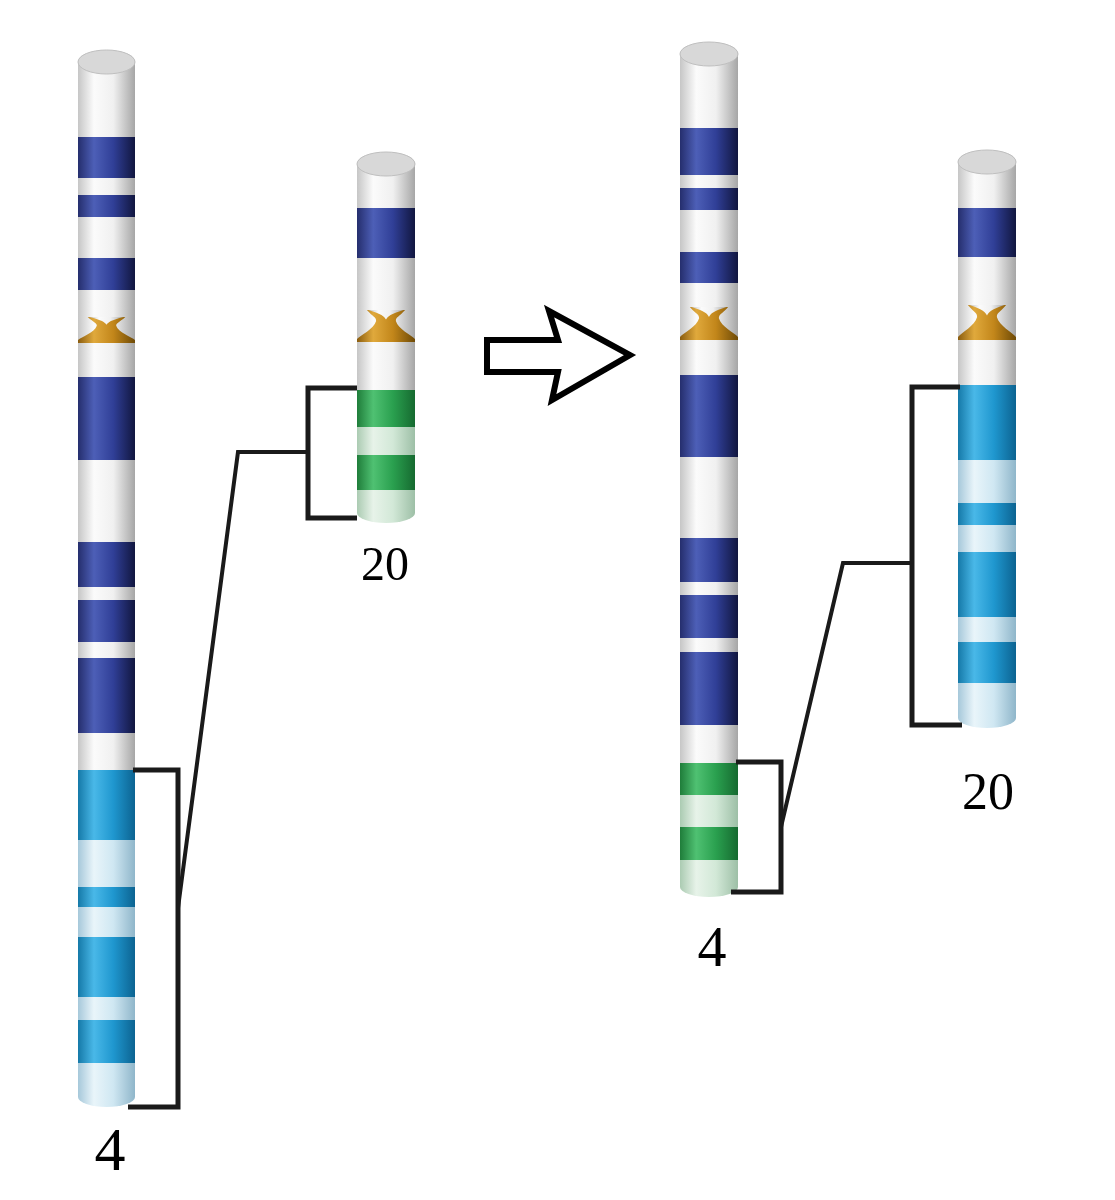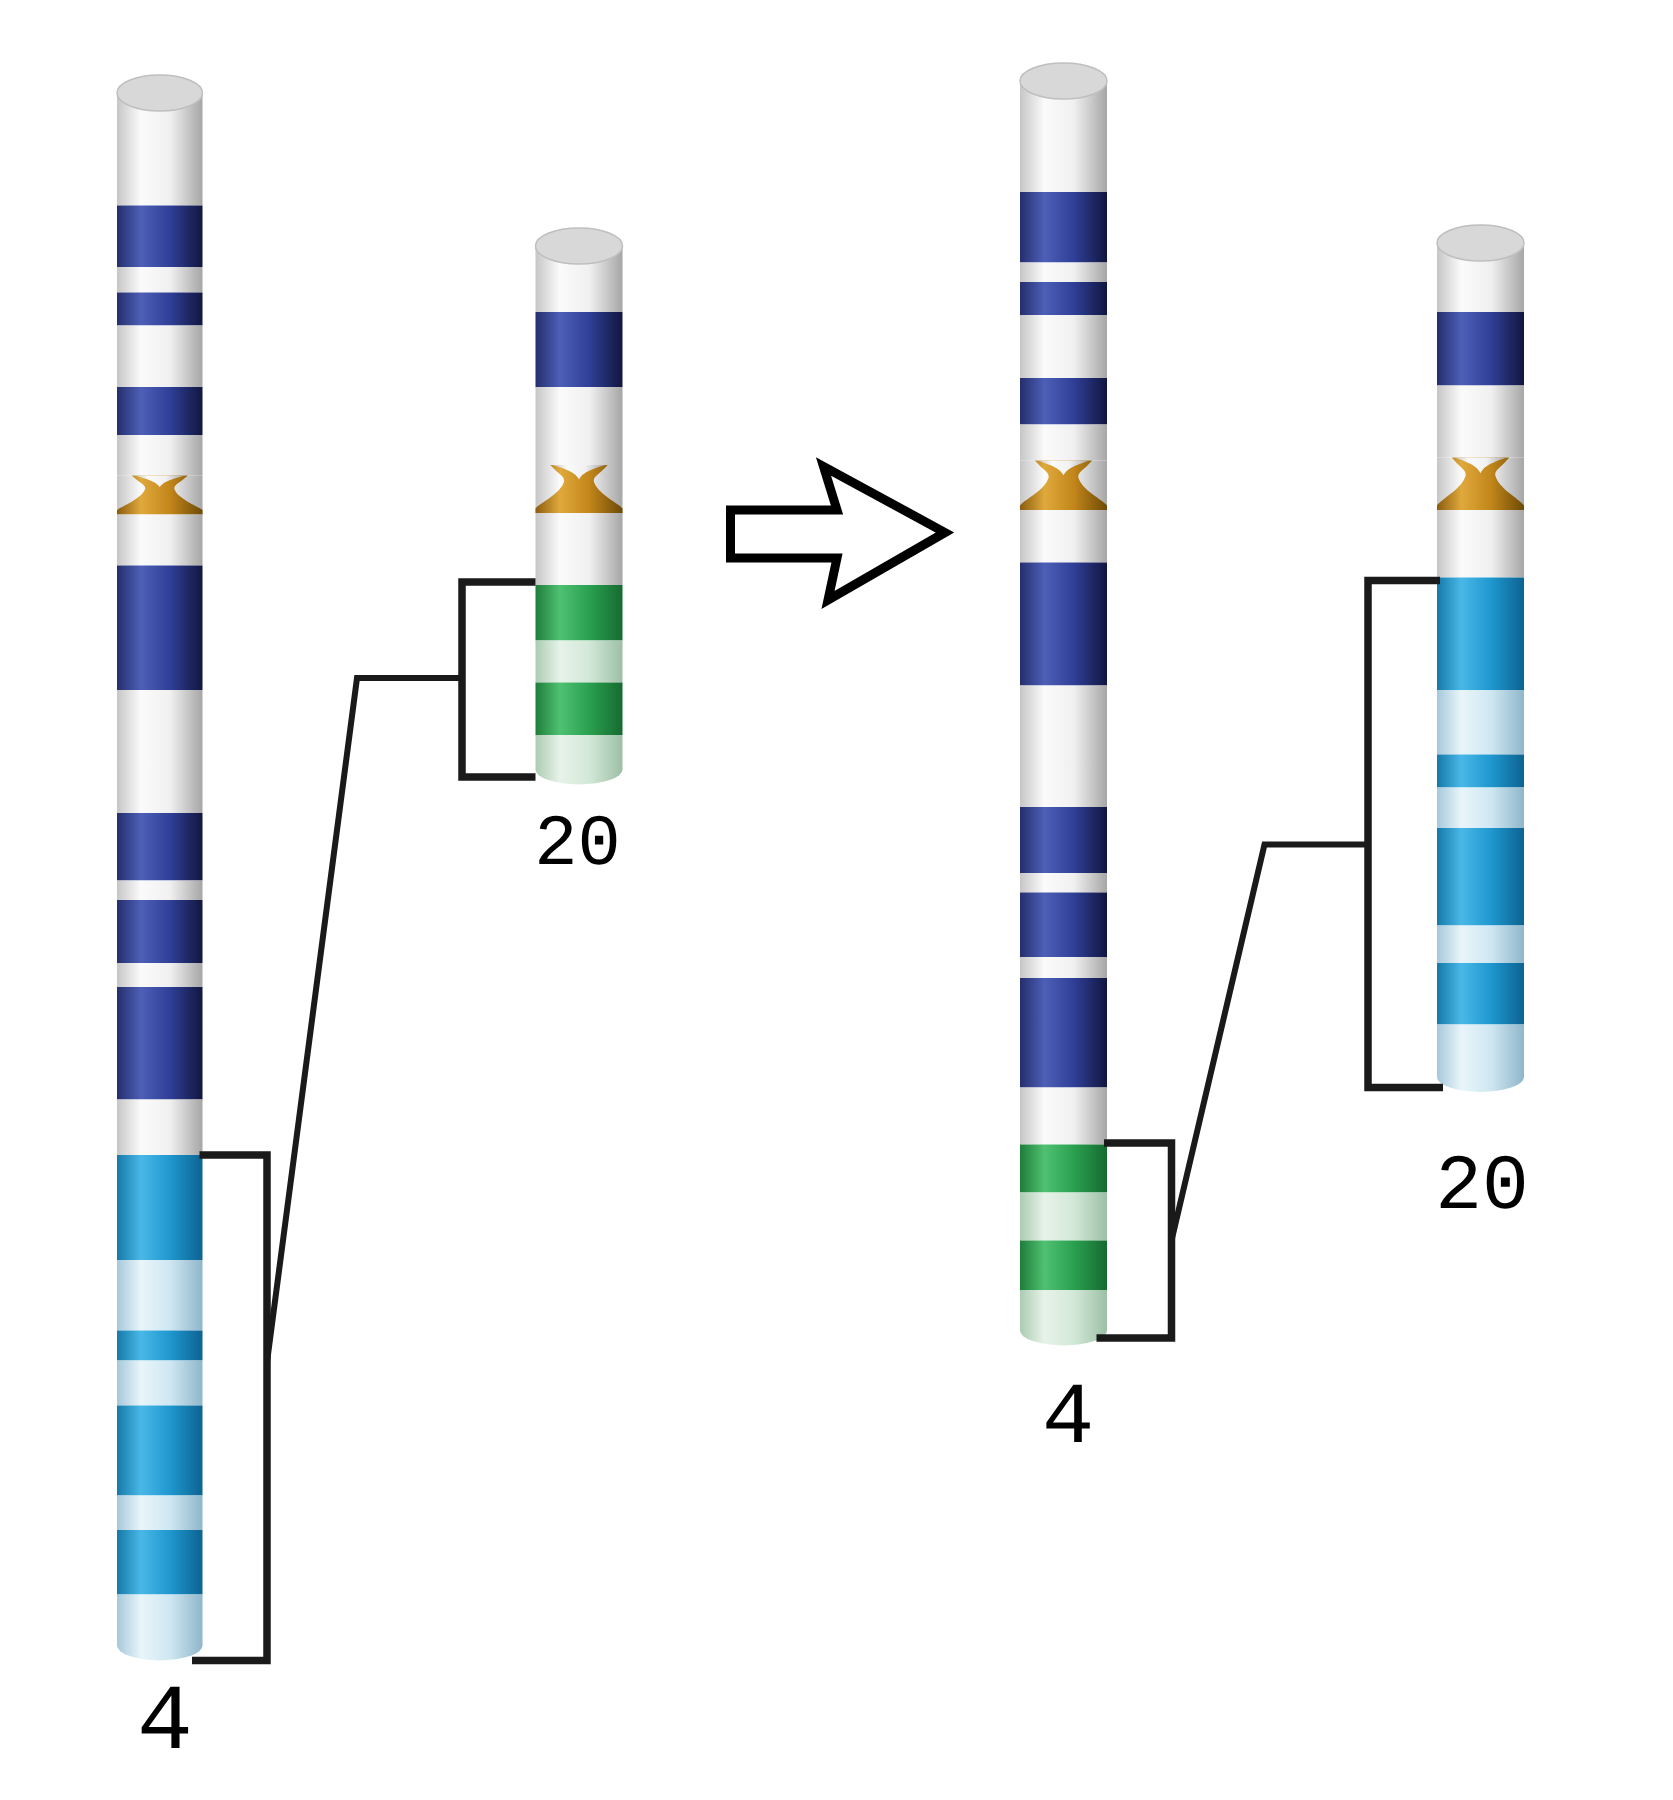--- a/index.html
+++ b/index.html
@@ -9,21 +9,21 @@
     height: 1200px;
     background: #ffffff;
     overflow: hidden;
     font-family: "Liberation Sans", sans-serif;
   }
   .stage svg { position: absolute; left: 0; top: 0; }
   .chr-label {
     position: absolute;
     text-align: center;
     color: #000000;
-    font-family: Liberation Mono, monospace;
+    font-family: Liberation Serif, serif;
     line-height: 1;
     letter-spacing: 0;
     user-select: none;
   }
   .label-4-left  { left: 70px;  top: 1118px; width: 80px; font-size: 62px; }
   .label-20-left { left: 340px; top: 540px;  width: 90px; font-size: 48px; }
   .label-4-right { left: 672px; top: 918px;  width: 80px; font-size: 58px; }
   .label-20-right{ left: 940px; top: 766px;  width: 96px; font-size: 52px; }
 </style>
 </head>

